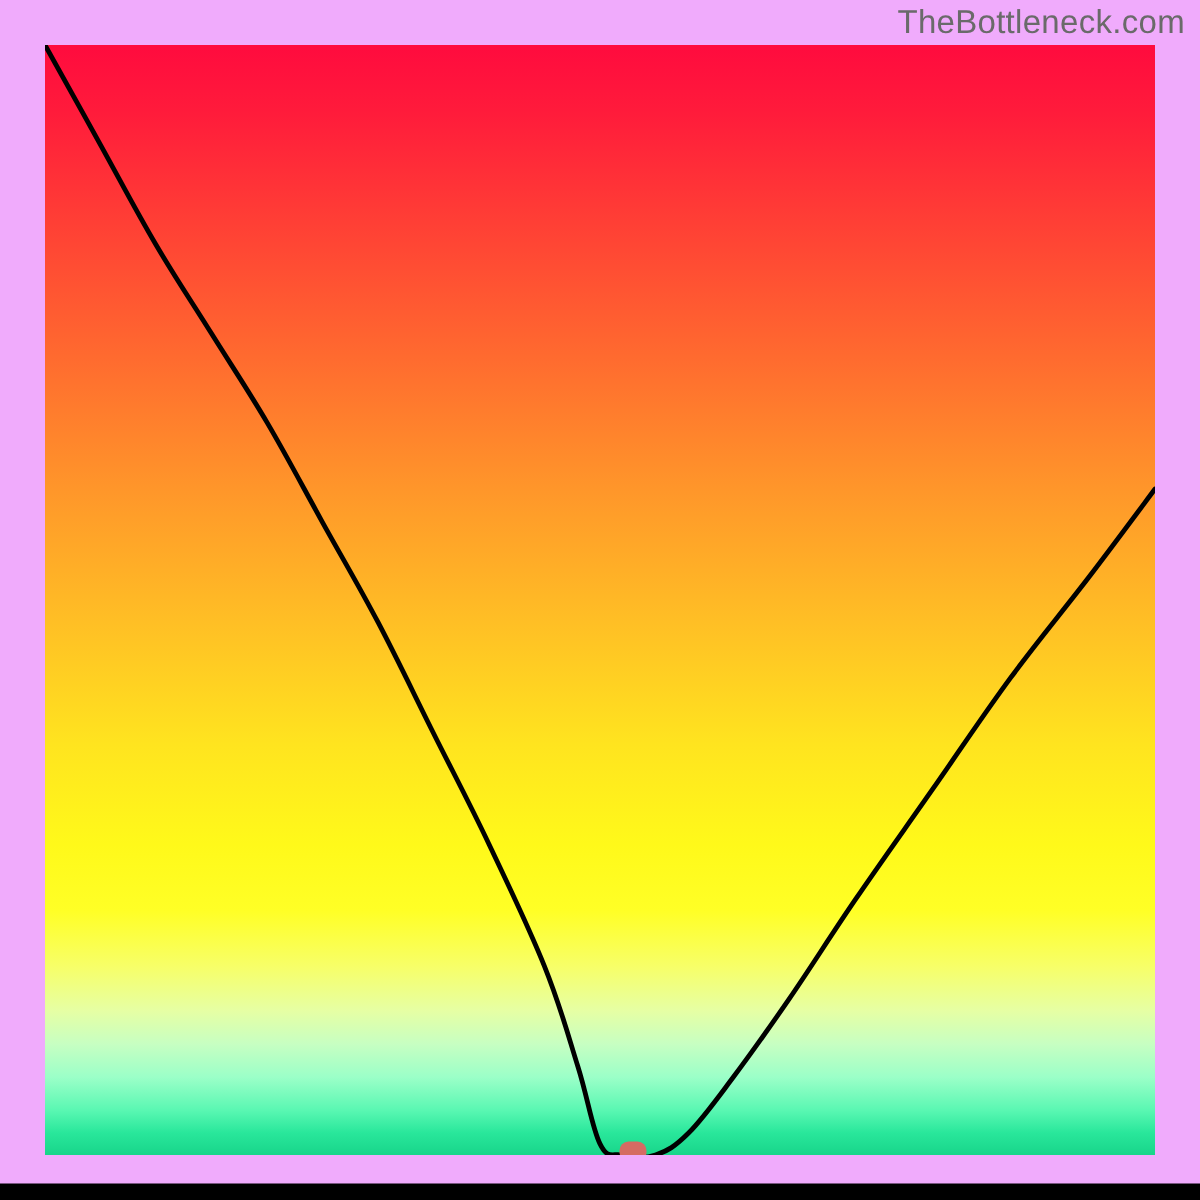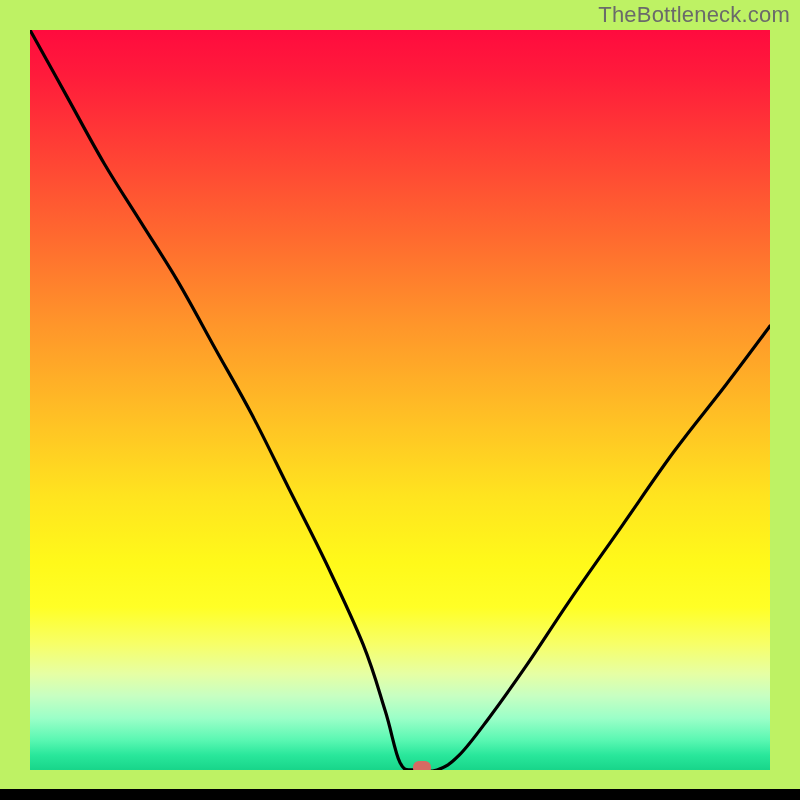--- a/index.html
+++ b/index.html
@@ -8,21 +8,21 @@
     width: 800px;
     height: 800px;
     background: #000;
     overflow: hidden;
     font-family: Arial, Helvetica, sans-serif;
   }
   .frame {
     position: relative;
     width: 800px;
     height: 789px;
-    background: #bef264;
+    background: #f0abfc;
   }
   .watermark {
     position: absolute;
     top: 2px;
     right: 10px;
     color: #6a6a6a;
     font-size: 22px;
     letter-spacing: 0.2px;
     z-index: 10;
   }

